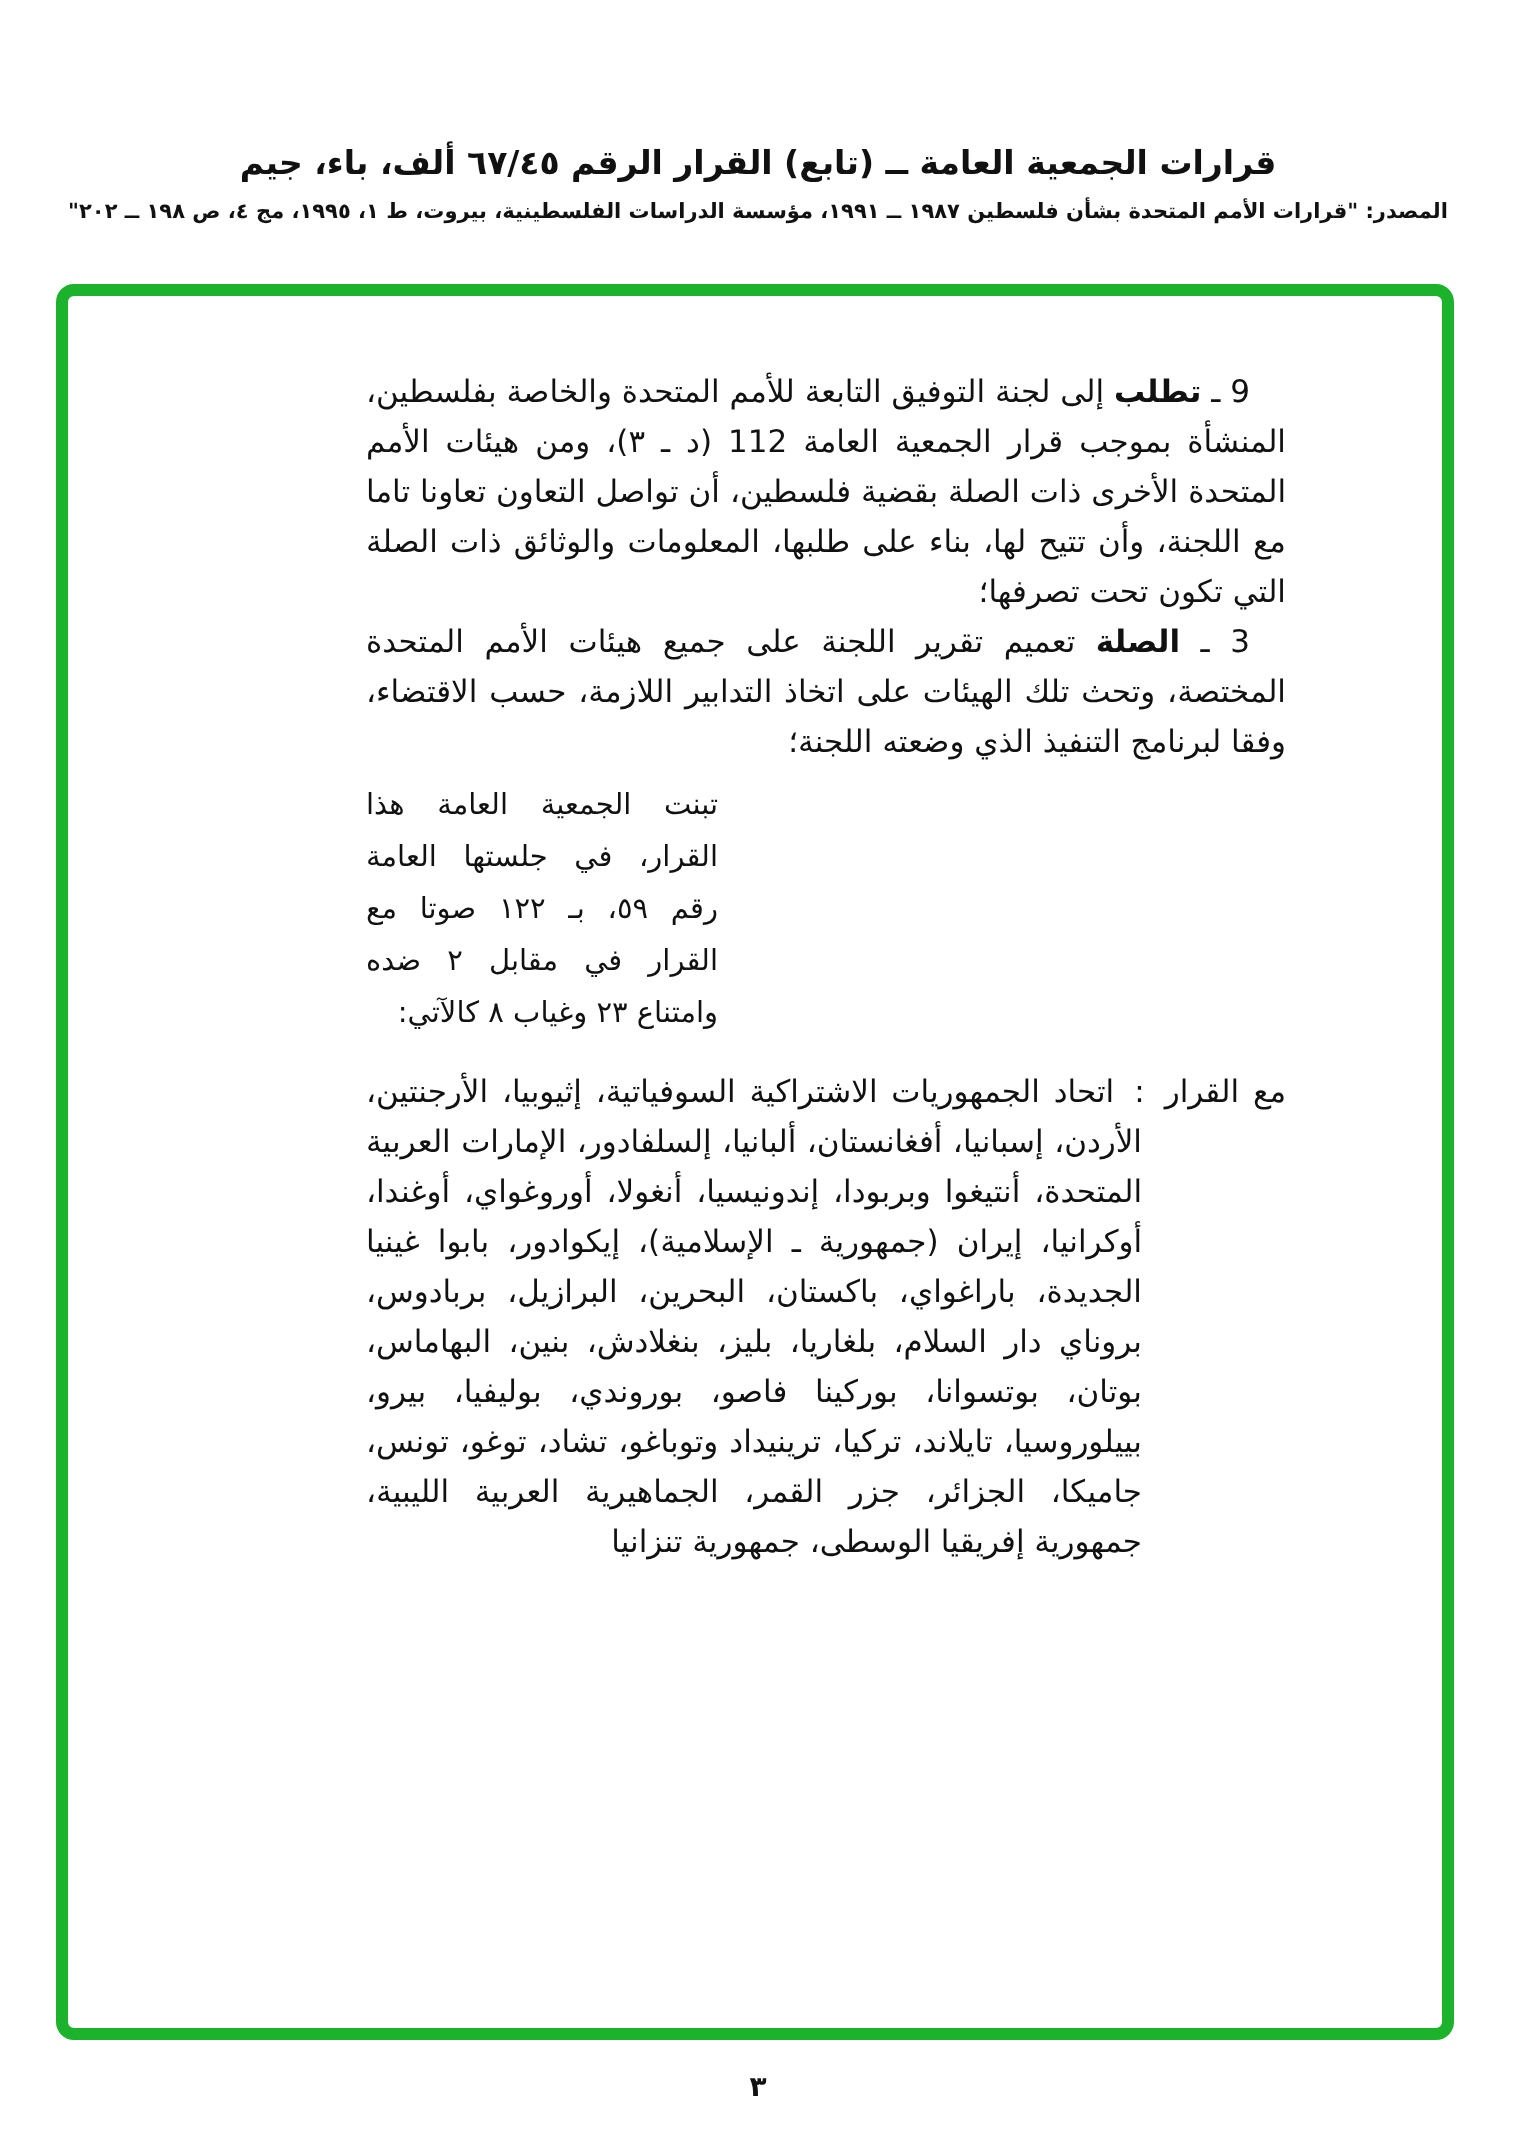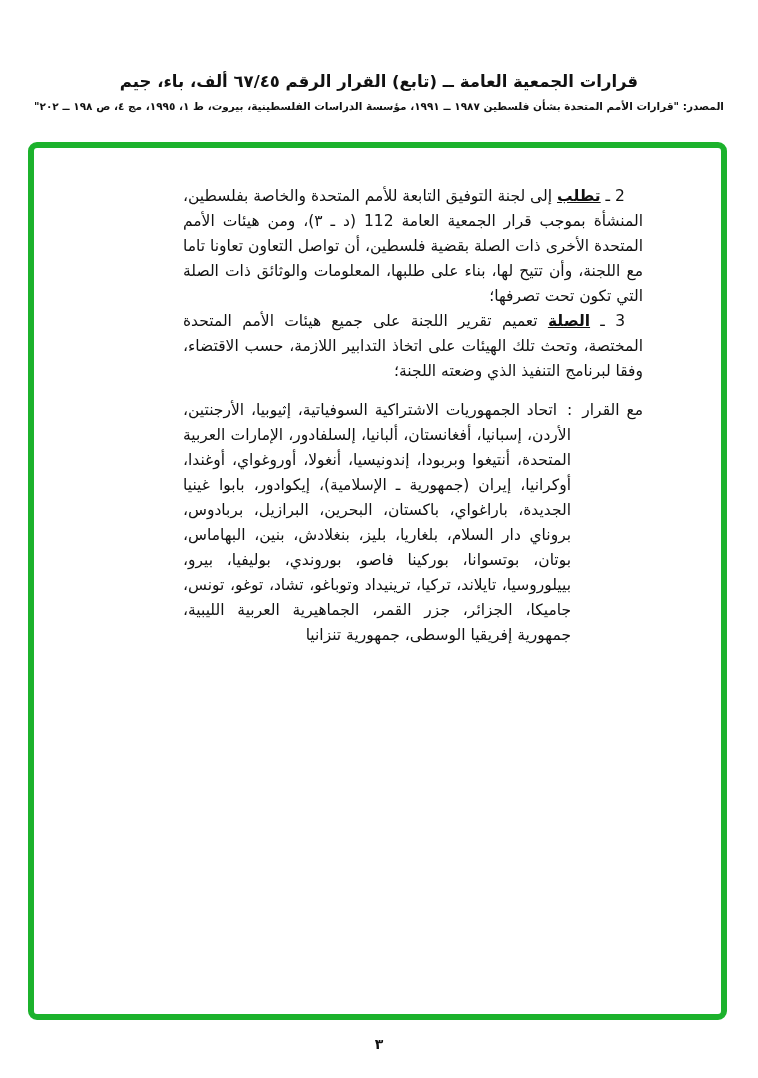--- a/index.html
+++ b/index.html
@@ -38,21 +38,21 @@
     top:36px;right:78px;
     width:460px;
     font-size:15.5px;
     line-height:25px;
     text-align:justify;
   }
   .para{
     margin:0;
     text-indent:18px;
   }
-  .para b{font-weight:bold;text-decoration:underline;}
+  .para b{font-weight:bold;}
   .note{
     width:176px;
     margin:6px auto 6px 0; 
     font-size:14.5px;
     line-height:26px;
     text-align:justify;
   }
   .vote{
     margin-top:14px;
     padding-right:72px;
@@ -75,25 +75,26 @@
 <div class="page">
 
   <div class="hdr-title">قرارات الجمعية العامة ــ (تابع) القرار الرقم ٦٧/٤٥ ألف، باء، جيم</div>
 
   <div class="hdr-source">المصدر: "قرارات الأمم المتحدة بشأن فلسطين ١٩٨٧ ــ ١٩٩١، مؤسسة الدراسات الفلسطينية، بيروت، ط ١، ١٩٩٥، مج ٤، ص ١٩٨ ــ ٢٠٢"</div>
 
   <div class="green-box" style="border-color: rgb(28, 178, 44);">
 
     <div class="doc-content">
 
-      <p class="para"><span>2 ـ </span><b>تطلب</b><span> إلى لجنة التوفيق التابعة للأمم المتحدة والخاصة بفلسطين، المنشأة بموجب قرار الجمعية العامة 112 (د ـ ٣)، ومن هيئات الأمم المتحدة الأخرى ذات الصلة بقضية فلسطين، أن تواصل التعاون تعاونا تاما مع اللجنة، وأن تتيح لها، بناء على طلبها، المعلومات والوثائق ذات الصلة التي تكون تحت تصرفها؛</span></p>
+      <p class="para"><span>9 ـ </span><b>تطلب</b><span> إلى لجنة التوفيق التابعة للأمم المتحدة والخاصة بفلسطين، المنشأة بموجب قرار الجمعية العامة 112 (د ـ ٣)، ومن هيئات الأمم المتحدة الأخرى ذات الصلة بقضية فلسطين، أن تواصل التعاون تعاونا تاما مع اللجنة، وأن تتيح لها، بناء على طلبها، المعلومات والوثائق ذات الصلة التي تكون تحت تصرفها؛</span></p>
 
       <p class="para"><span>3 ـ </span><b>الصلة</b><span> تعميم تقرير اللجنة على جميع هيئات الأمم المتحدة المختصة، وتحث تلك الهيئات على اتخاذ التدابير اللازمة، حسب الاقتضاء، وفقا لبرنامج التنفيذ الذي وضعته اللجنة؛</span></p>
 
 
+      <div class="note">تبنت الجمعية العامة هذا القرار، في جلستها العامة رقم ٥٩، بـ ١٢٢ صوتا مع القرار في مقابل ٢ ضده وامتناع ٢٣ وغياب ٨ كالآتي:</div>
 
       <div class="vote"><span class="vlabel">مع القرار</span><span class="vcolon">:</span><span>اتحاد الجمهوريات الاشتراكية السوفياتية، إثيوبيا، الأرجنتين، الأردن، إسبانيا، أفغانستان، ألبانيا، إلسلفادور، الإمارات العربية المتحدة، أنتيغوا وبربودا، إندونيسيا، أنغولا، أوروغواي، أوغندا، أوكرانيا، إيران (جمهورية ـ الإسلامية)، إيكوادور، بابوا غينيا الجديدة، باراغواي، باكستان، البحرين، البرازيل، بربادوس، بروناي دار السلام، بلغاريا، بليز، بنغلادش، بنين، البهاماس، بوتان، بوتسوانا، بوركينا فاصو، بوروندي، بوليفيا، بيرو، بييلوروسيا، تايلاند، تركيا، ترينيداد وتوباغو، تشاد، توغو، تونس، جاميكا، الجزائر، جزر القمر، الجماهيرية العربية الليبية، جمهورية إفريقيا الوسطى، جمهورية تنزانيا</span></div>
 
     </div>
   </div>
 
   <div class="pagenum">٣</div>
 
 </div>
 

